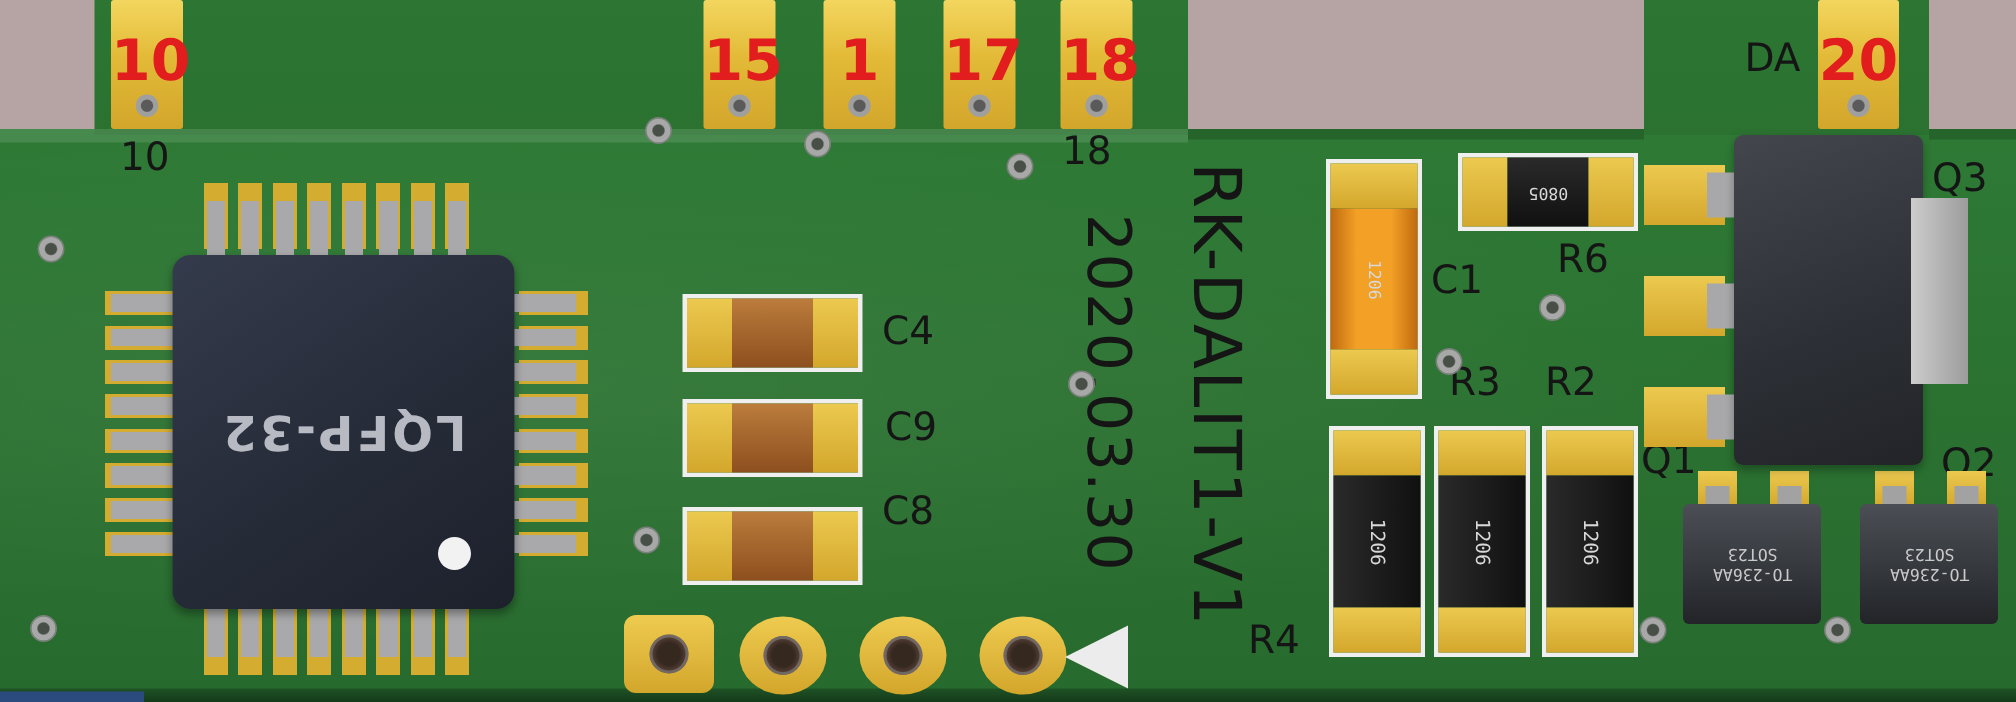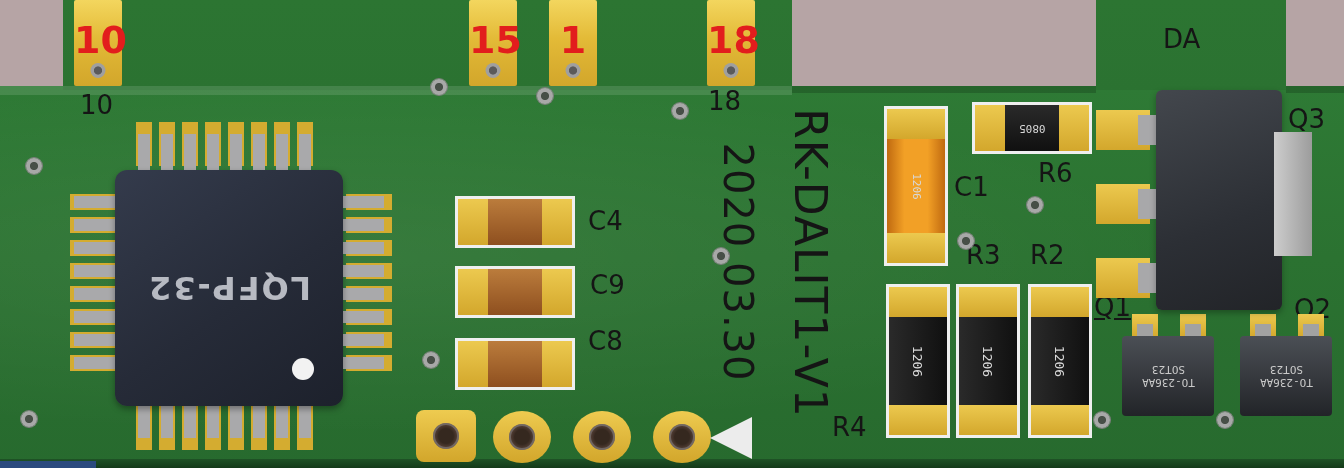--- a/index.html
+++ b/index.html
@@ -119,25 +119,33 @@
     <div class="chole"></div>
   </div>
   <div class="ctop" style="left:469px;">
     <div class="cnum">15</div>
     <div class="chole"></div>
   </div>
   <div class="ctop" style="left:549px;">
     <div class="cnum">1</div>
     <div class="chole"></div>
   </div>
+  <div class="ctop" style="left:629px;">
+    <div class="cnum">17</div>
+    <div class="chole"></div>
+  </div>
   <div class="ctop" style="left:707px;">
     <div class="cnum">18</div>
     <div class="chole"></div>
   </div>
 
+  <div class="ctop cright" style="left:1212px;">
+    <div class="cnum">20</div>
+    <div class="chole"></div>
+  </div>
   <div class="silk" style="left:1163px;top:26px;">DA</div>
 
   <div class="silk" style="left:80px;top:92px;">10</div>
   <div class="silk" style="left:708px;top:88px;">18</div>
 
   <div class="chip-pads-top" style="left:136px;top:122px;width:178px;height:44px;"></div>
   <div class="chip-pins-top" style="left:138px;top:134px;width:174px;height:40px;"></div>
   <div class="chip-pads-side" style="left:70px;top:194px;width:46px;height:184px;"></div>
   <div class="chip-pins-side" style="left:74px;top:196px;width:44px;height:178px;"></div>
   <div class="chip-pads-side" style="left:346px;top:194px;width:46px;height:184px;"></div>
@@ -209,21 +217,21 @@
   </div>
   <div class="vres" style="left:1028px;top:284px;height:148px;">
     <div class="vres-pad"></div>
     <div class="vres-body">
       <span class="mark vert" style="font-size:13px;">1206</span>
     </div>
     <div class="vres-pad"></div>
   </div>
   <div class="silk" style="left:832px;top:414px;">R4</div>
 
-  <div class="silk" style="left:1094px;top:294px;text-decoration:underline;">Q1</div>
+  <div class="silk" style="left:1094px;top:294px;">Q1</div>
   <div class="sot-pad" style="left:1132px;top:314px;"></div>
   <div class="sot-pad" style="left:1180px;top:314px;"></div>
   <div class="sot-lead" style="left:1137px;top:324px;"></div>
   <div class="sot-lead" style="left:1185px;top:324px;"></div>
   <div class="sot" style="left:1122px;top:336px;">
     <div class="sot-text">
       <span>TO-236AA</span>
       <span>SOT23</span>
     </div>
   </div>

